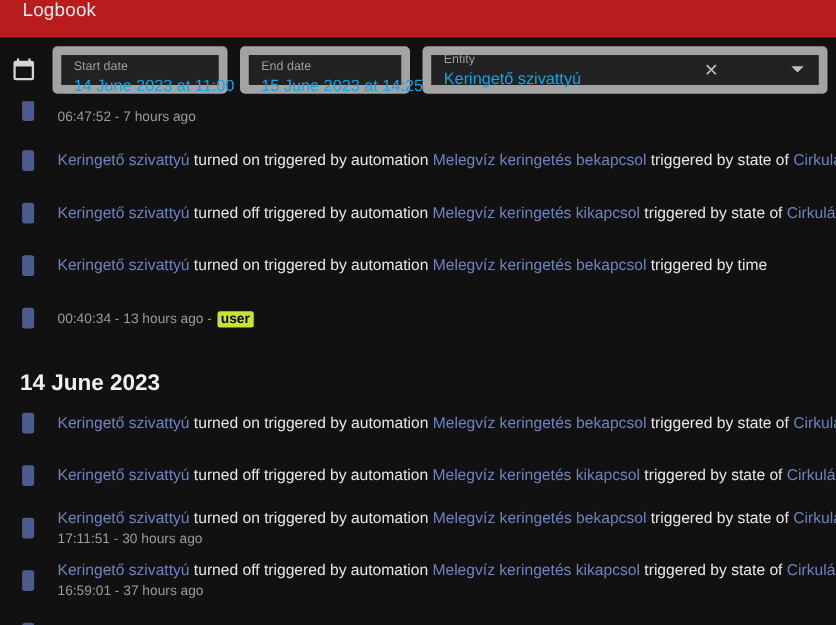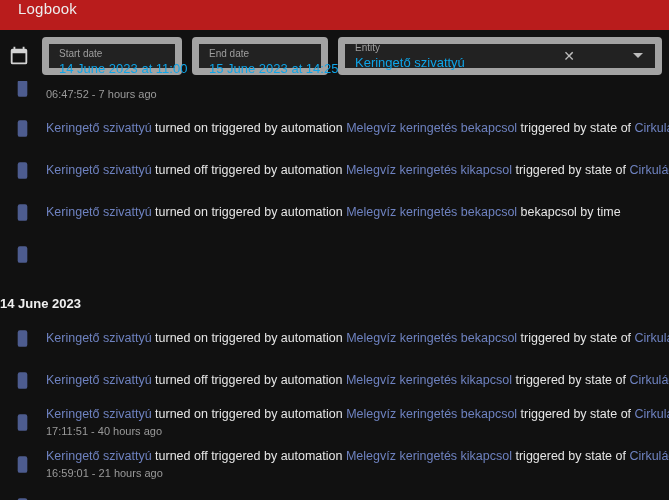--- a/index.html
+++ b/index.html
@@ -143,22 +143,22 @@
     background: var(--highlight-bg, #cbe234);
     color: var(--highlight-text, #000000);
     font-weight: bold;
     padding: 0 3px 1px 3px;
     border-radius: 2px;
     margin-left: 1px;
   }
   .date-header {
     height: 42px;
     box-sizing: border-box;
-    padding: 21px 8px 0 0;
-    font-size: 13px;
+    padding: 21px 8px 0 16px;
+    font-size: 18px;
     font-weight: bold;
     color: #f0f0f0;
   }
 </style>
 </head>
 <body>
 
 <div class="appbar">
   <div class="appbar-title">Logbook</div>
 </div>
@@ -221,30 +221,31 @@
         <div class="row-message"><span class="entity-link">Keringető szivattyú</span><span> turned off triggered by automation </span><span class="entity-link">Melegvíz keringetés kikapcsol</span><span> triggered by state of </span><span class="entity-link">Cirkulációs hőmérséklet igény</span></div>
       </div>
     </div>
     <div class="log-row">
       <span class="row-icon">
         <svg viewBox="0 0 24 24" width="21" height="21" fill="currentColor" aria-hidden="true">
           <rect x="6.5" y="2.5" width="11" height="19" rx="2.5"></rect>
         </svg>
       </span>
       <div class="row-content">
-        <div class="row-message"><span class="entity-link">Keringető szivattyú</span><span> turned on triggered by automation </span><span class="entity-link">Melegvíz keringetés bekapcsol</span><span> bekapcsol by time</span></div>
-      </div>
-    </div>
-    <div class="log-row">
-      <span class="row-icon">
-        <svg viewBox="0 0 24 24" width="21" height="21" fill="currentColor" aria-hidden="true">
-          <rect x="6.5" y="2.5" width="11" height="19" rx="2.5"></rect>
-        </svg>
-      </span>
-      <div class="row-content">
+        <div class="row-message"><span class="entity-link">Keringető szivattyú</span><span> turned on triggered by automation </span><span class="entity-link">Melegvíz keringetés bekapcsol</span><span> triggered by time</span></div>
+      </div>
+    </div>
+    <div class="log-row">
+      <span class="row-icon">
+        <svg viewBox="0 0 24 24" width="21" height="21" fill="currentColor" aria-hidden="true">
+          <rect x="6.5" y="2.5" width="11" height="19" rx="2.5"></rect>
+        </svg>
+      </span>
+      <div class="row-content">
+        <div class="row-time"><span>00:40:34 - 13 hours ago - </span><span class="user-badge">user</span></div>
       </div>
     </div>
     <div class="date-header">14 June 2023</div>
     <div class="log-row">
       <span class="row-icon">
         <svg viewBox="0 0 24 24" width="21" height="21" fill="currentColor" aria-hidden="true">
           <rect x="6.5" y="2.5" width="11" height="19" rx="2.5"></rect>
         </svg>
       </span>
       <div class="row-content">
@@ -262,32 +263,32 @@
       </div>
     </div>
     <div class="log-row">
       <span class="row-icon">
         <svg viewBox="0 0 24 24" width="21" height="21" fill="currentColor" aria-hidden="true">
           <rect x="6.5" y="2.5" width="11" height="19" rx="2.5"></rect>
         </svg>
       </span>
       <div class="row-content">
         <div class="row-message"><span class="entity-link">Keringető szivattyú</span><span> turned on triggered by automation </span><span class="entity-link">Melegvíz keringetés bekapcsol</span><span> triggered by state of </span><span class="entity-link">Cirkulációs hőmérséklet igény</span></div>
-        <div class="row-time"><span>17:11:51 - 40 hours ago</span></div>
+        <div class="row-time"><span>17:11:51 - 30 hours ago</span></div>
       </div>
     </div>
     <div class="log-row">
       <span class="row-icon">
         <svg viewBox="0 0 24 24" width="21" height="21" fill="currentColor" aria-hidden="true">
           <rect x="6.5" y="2.5" width="11" height="19" rx="2.5"></rect>
         </svg>
       </span>
       <div class="row-content">
         <div class="row-message"><span class="entity-link">Keringető szivattyú</span><span> turned off triggered by automation </span><span class="entity-link">Melegvíz keringetés kikapcsol</span><span> triggered by state of </span><span class="entity-link">Cirkulációs hőmérséklet igény</span></div>
-        <div class="row-time"><span>16:59:01 - 21 hours ago</span></div>
+        <div class="row-time"><span>16:59:01 - 37 hours ago</span></div>
       </div>
     </div>
     <div class="log-row">
       <span class="row-icon">
         <svg viewBox="0 0 24 24" width="21" height="21" fill="currentColor" aria-hidden="true">
           <rect x="6.5" y="2.5" width="11" height="19" rx="2.5"></rect>
         </svg>
       </span>
       <div class="row-content">
         <div class="row-message"><span class="entity-link">Keringető szivattyú</span><span> turned on triggered by automation </span><span class="entity-link">Melegvíz keringetés bekapcsol</span><span> triggered by state of </span><span class="entity-link">Cirkulációs hőmérséklet igény</span></div>

